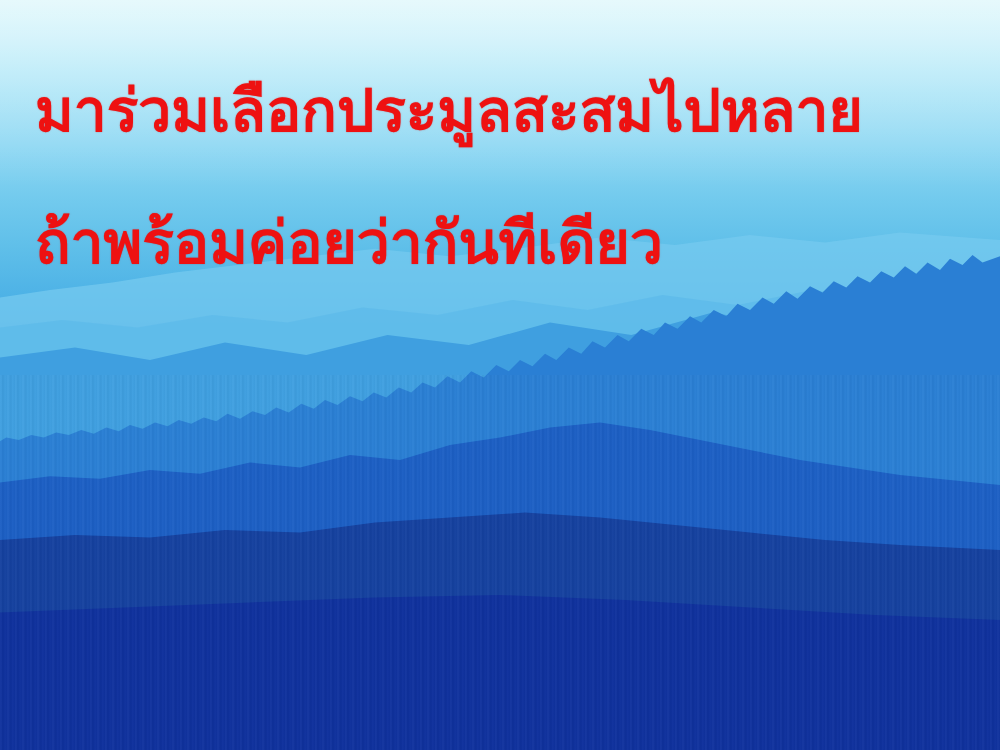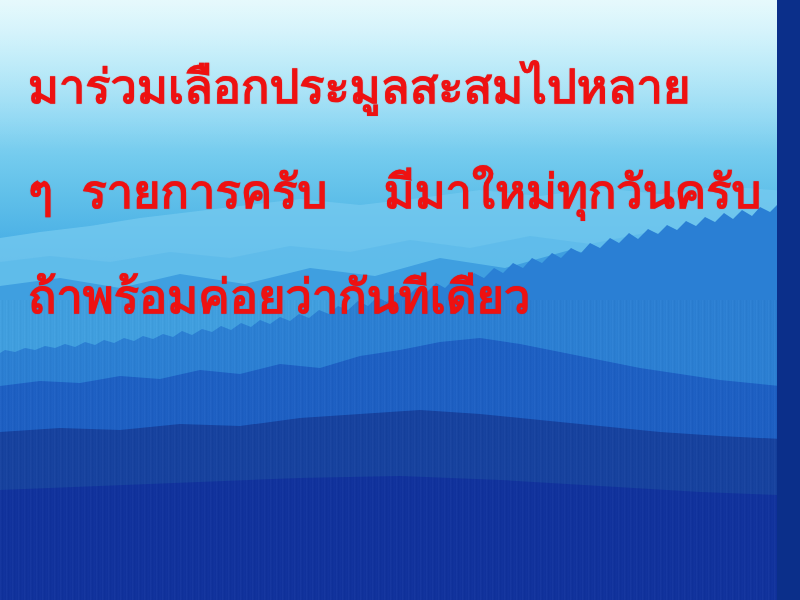--- a/index.html
+++ b/index.html
@@ -5,21 +5,22 @@
   html, body {
     margin: 0;
     padding: 0;
     background: #0b2f8a;
   }
   #stage {
     position: relative;
     width: 777px;
     height: 600px;
     overflow: hidden;
-    font-family: Liberation Mono, monospace;
+    font-family: Liberation Serif, serif;
+    padding-left: 24px;
   }
 
   
   .photo {
     position: absolute;
     inset: 0;
     background:
       linear-gradient(to bottom,
         #d9f6fb 0%,
         #c2eefa 6%,
@@ -135,17 +136,16 @@
 
     <path fill="#0f309c" opacity="0.92" d="M0,490 L100,486 L200,482 L300,478 L400,476 L500,480 L600,486
              L700,492 L800,496 L800,600 L0,600 Z"></path>
   </svg>
 
   <div class="grain"></div>
   <div class="haze"></div>
 
   <div class="caption">
     <div class="caption-line">มาร่วมเลือกประมูลสะสมไปหลาย</div>
-    <div class="caption-line">ๆ รายการครับ  มีมาใหม่ทุกวันครับ</div>
     <div class="caption-line">ถ้าพร้อมค่อยว่ากันทีเดียว</div>
   </div>
 
 </div>
 
 </body></html>

